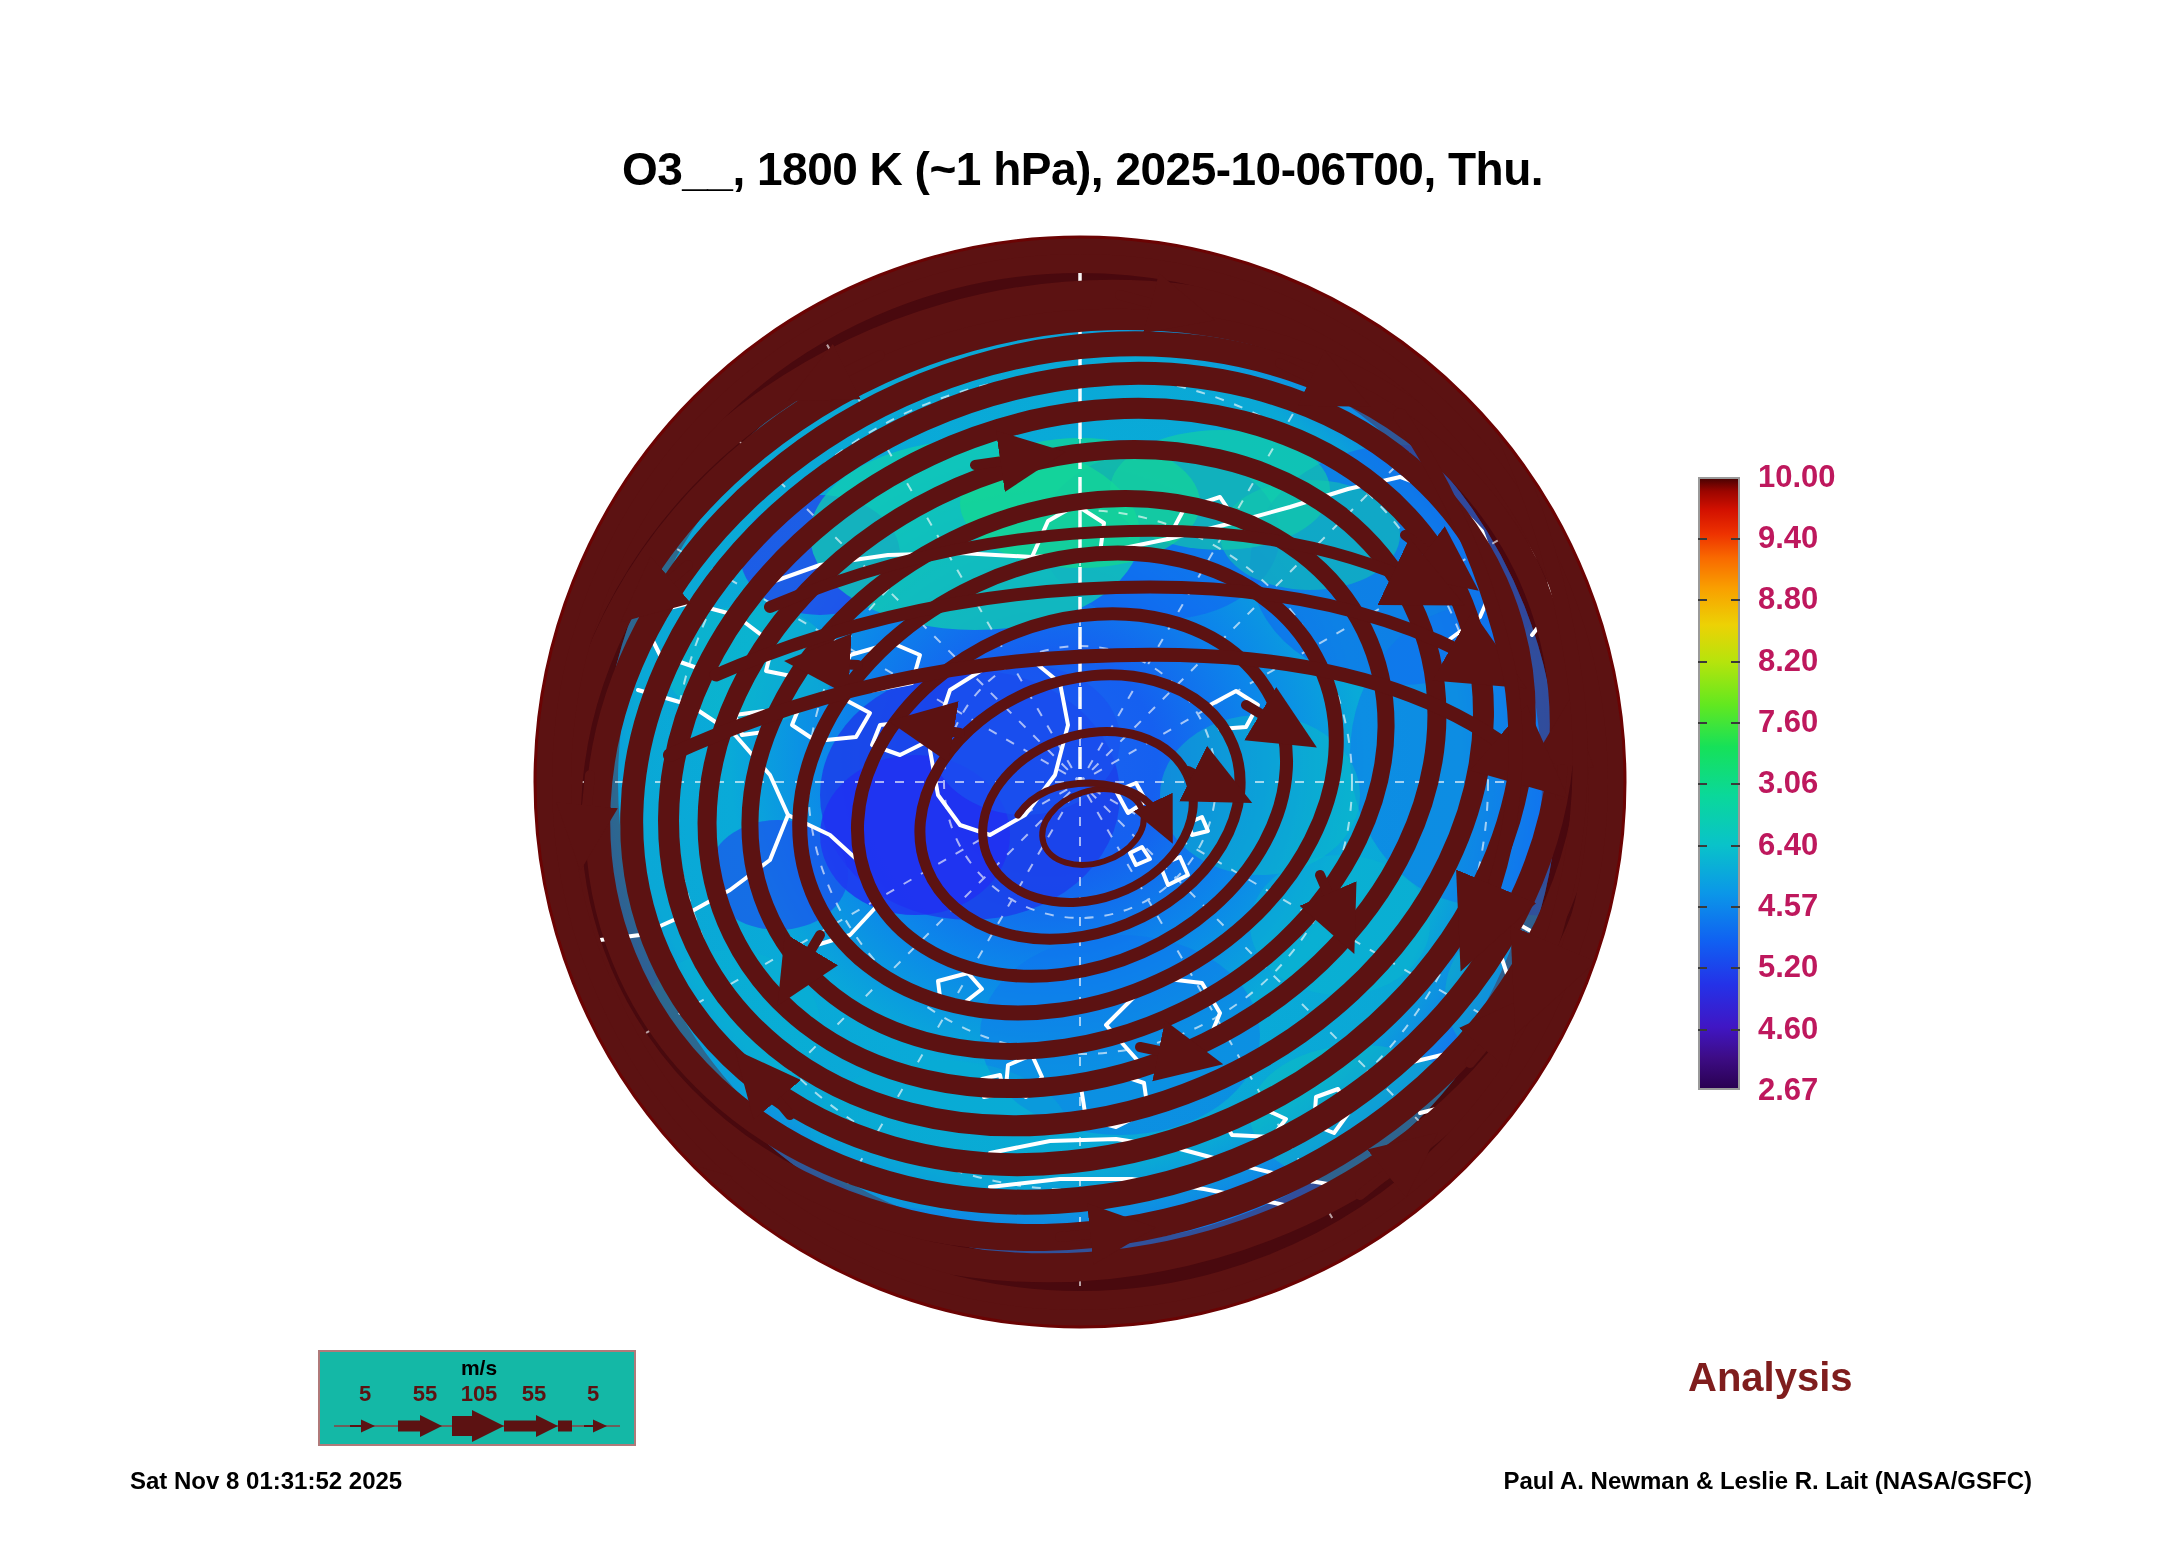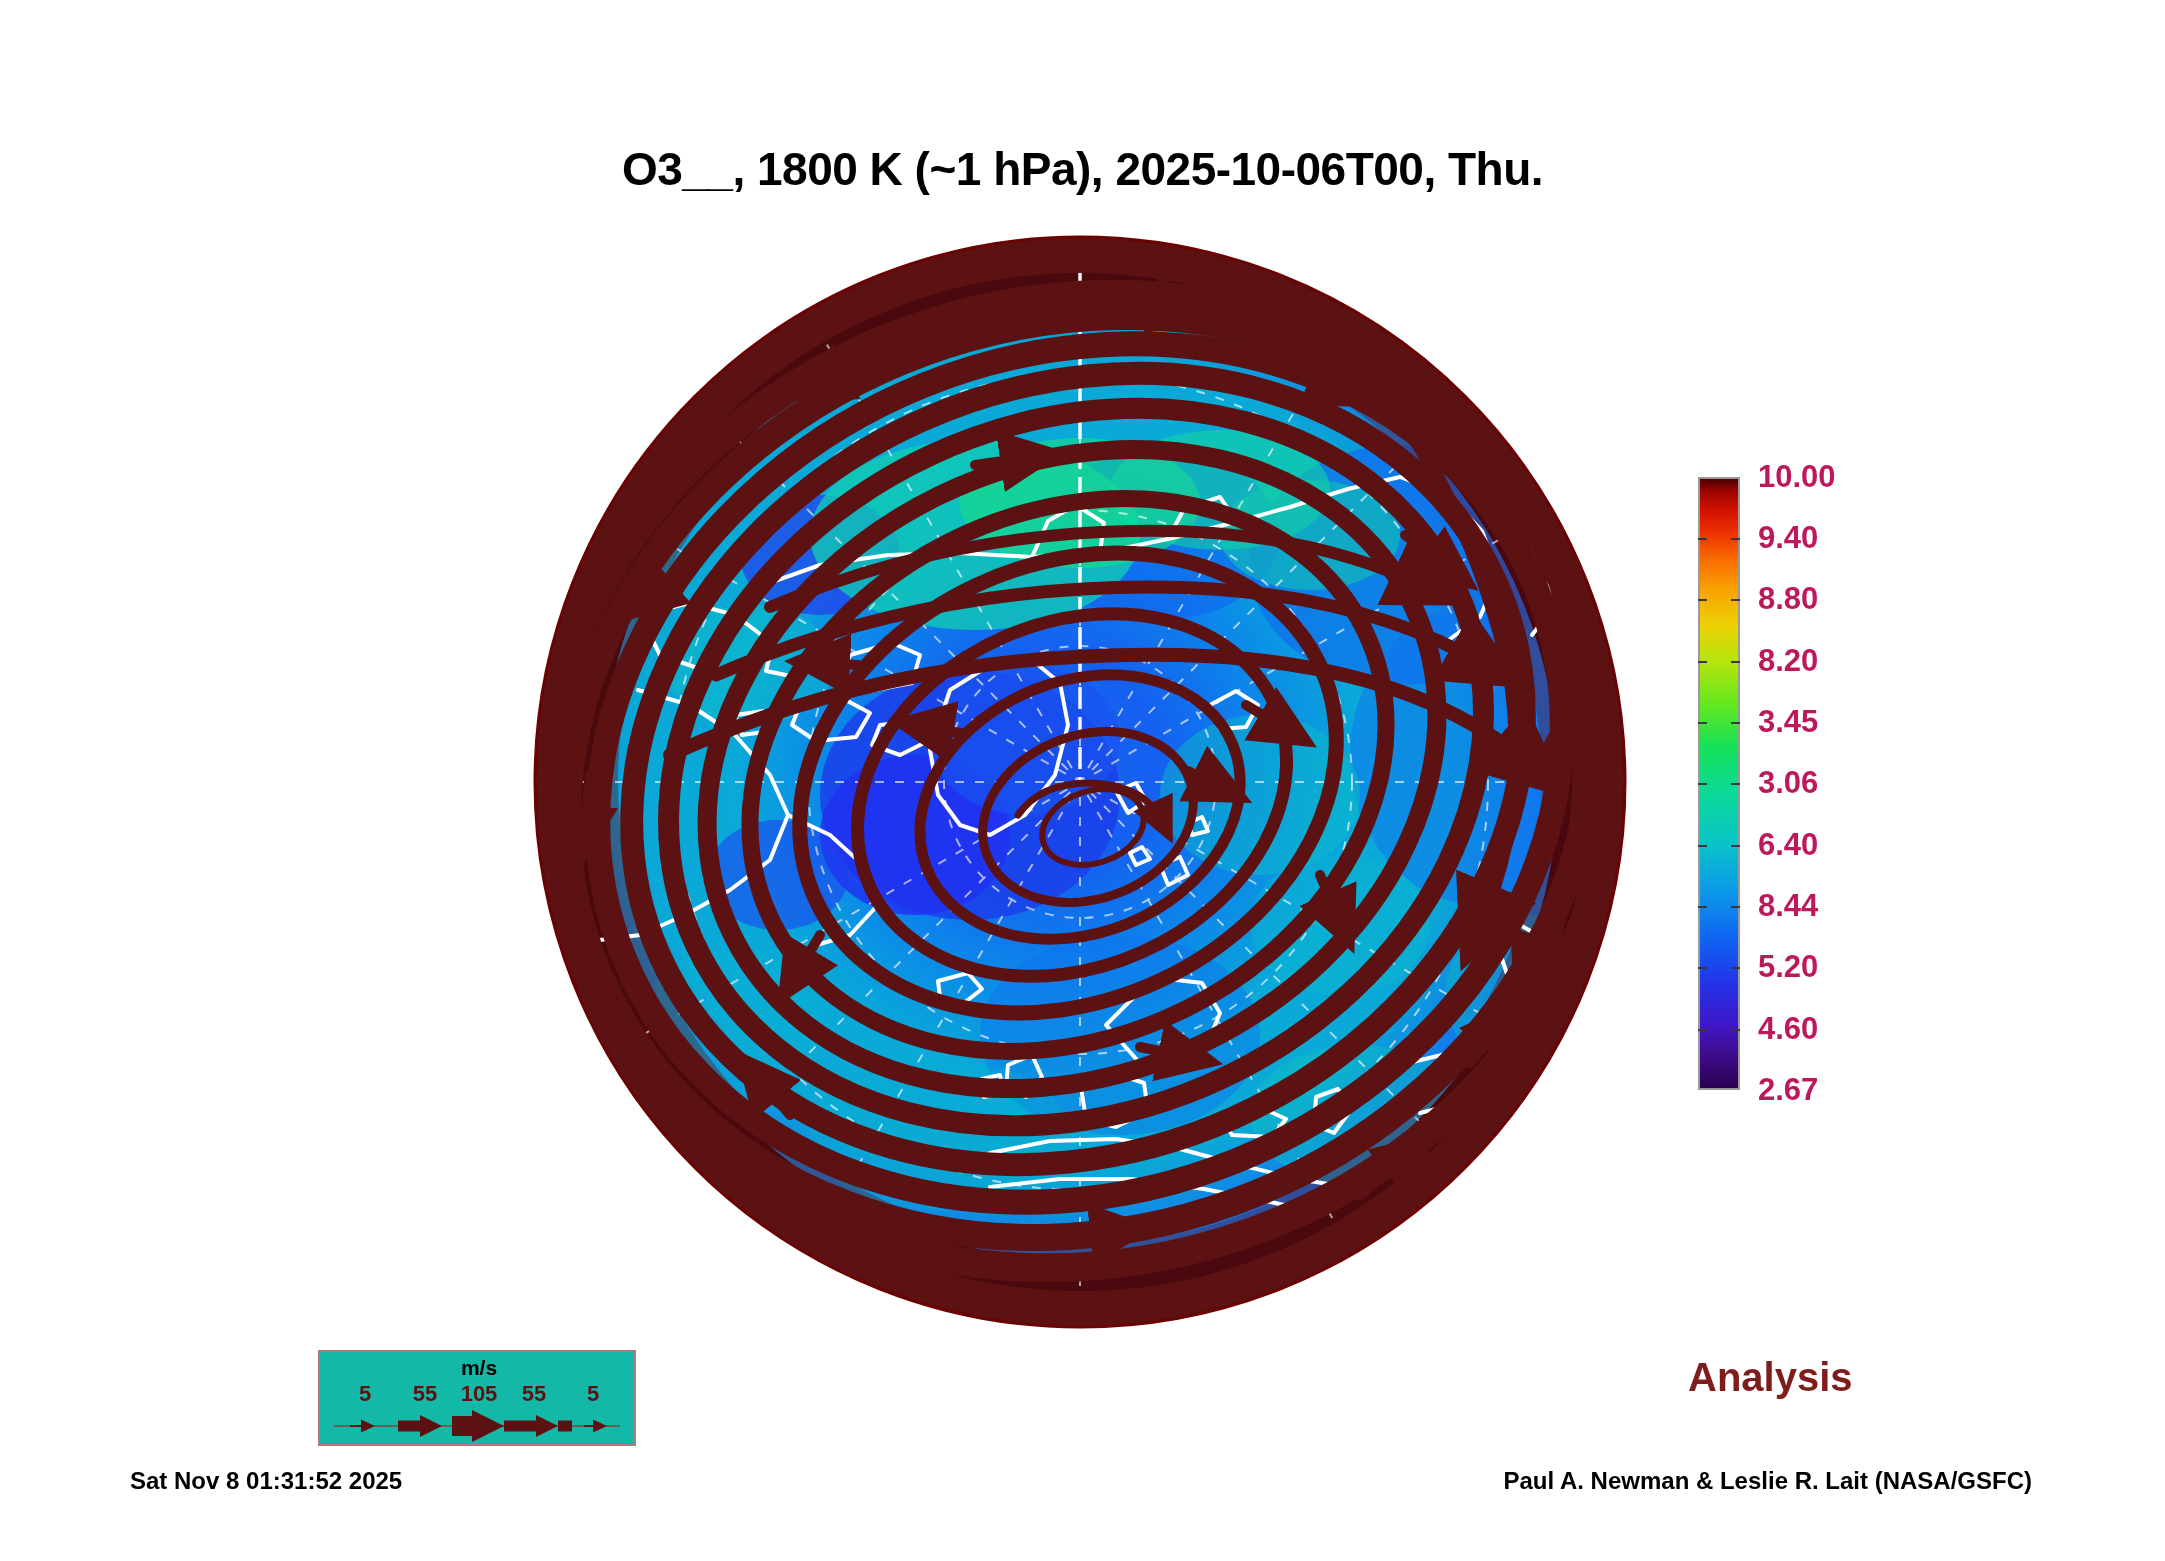--- a/index.html
+++ b/index.html
@@ -358,24 +358,24 @@
   <div class="cb-tick-right" style="top:429px"></div>
   <div class="cb-tick-left" style="top:490px"></div>
   <div class="cb-tick-right" style="top:490px"></div>
   <div class="cb-tick-left" style="top:552px"></div>
   <div class="cb-tick-right" style="top:552px"></div>
 
   <div class="cb-label" style="top:0px">10.00</div>
   <div class="cb-label" style="top:61px">9.40</div>
   <div class="cb-label" style="top:122px">8.80</div>
   <div class="cb-label" style="top:184px">8.20</div>
-  <div class="cb-label" style="top:245px">3.45</div>
+  <div class="cb-label" style="top:245px">7.60</div>
   <div class="cb-label" style="top:306px">3.06</div>
   <div class="cb-label" style="top:368px">6.40</div>
-  <div class="cb-label" style="top:429px">8.44</div>
+  <div class="cb-label" style="top:429px">4.57</div>
   <div class="cb-label" style="top:490px">5.20</div>
   <div class="cb-label" style="top:552px">4.60</div>
   <div class="cb-label" style="top:613px">2.67</div>
 </div>
 
 <div id="wind-legend">
   <div id="wind-legend-unit">m/s</div>
 
   <div class="wind-val" style="left:45px">5</div>
   <div class="wind-val" style="left:105px">55</div>

